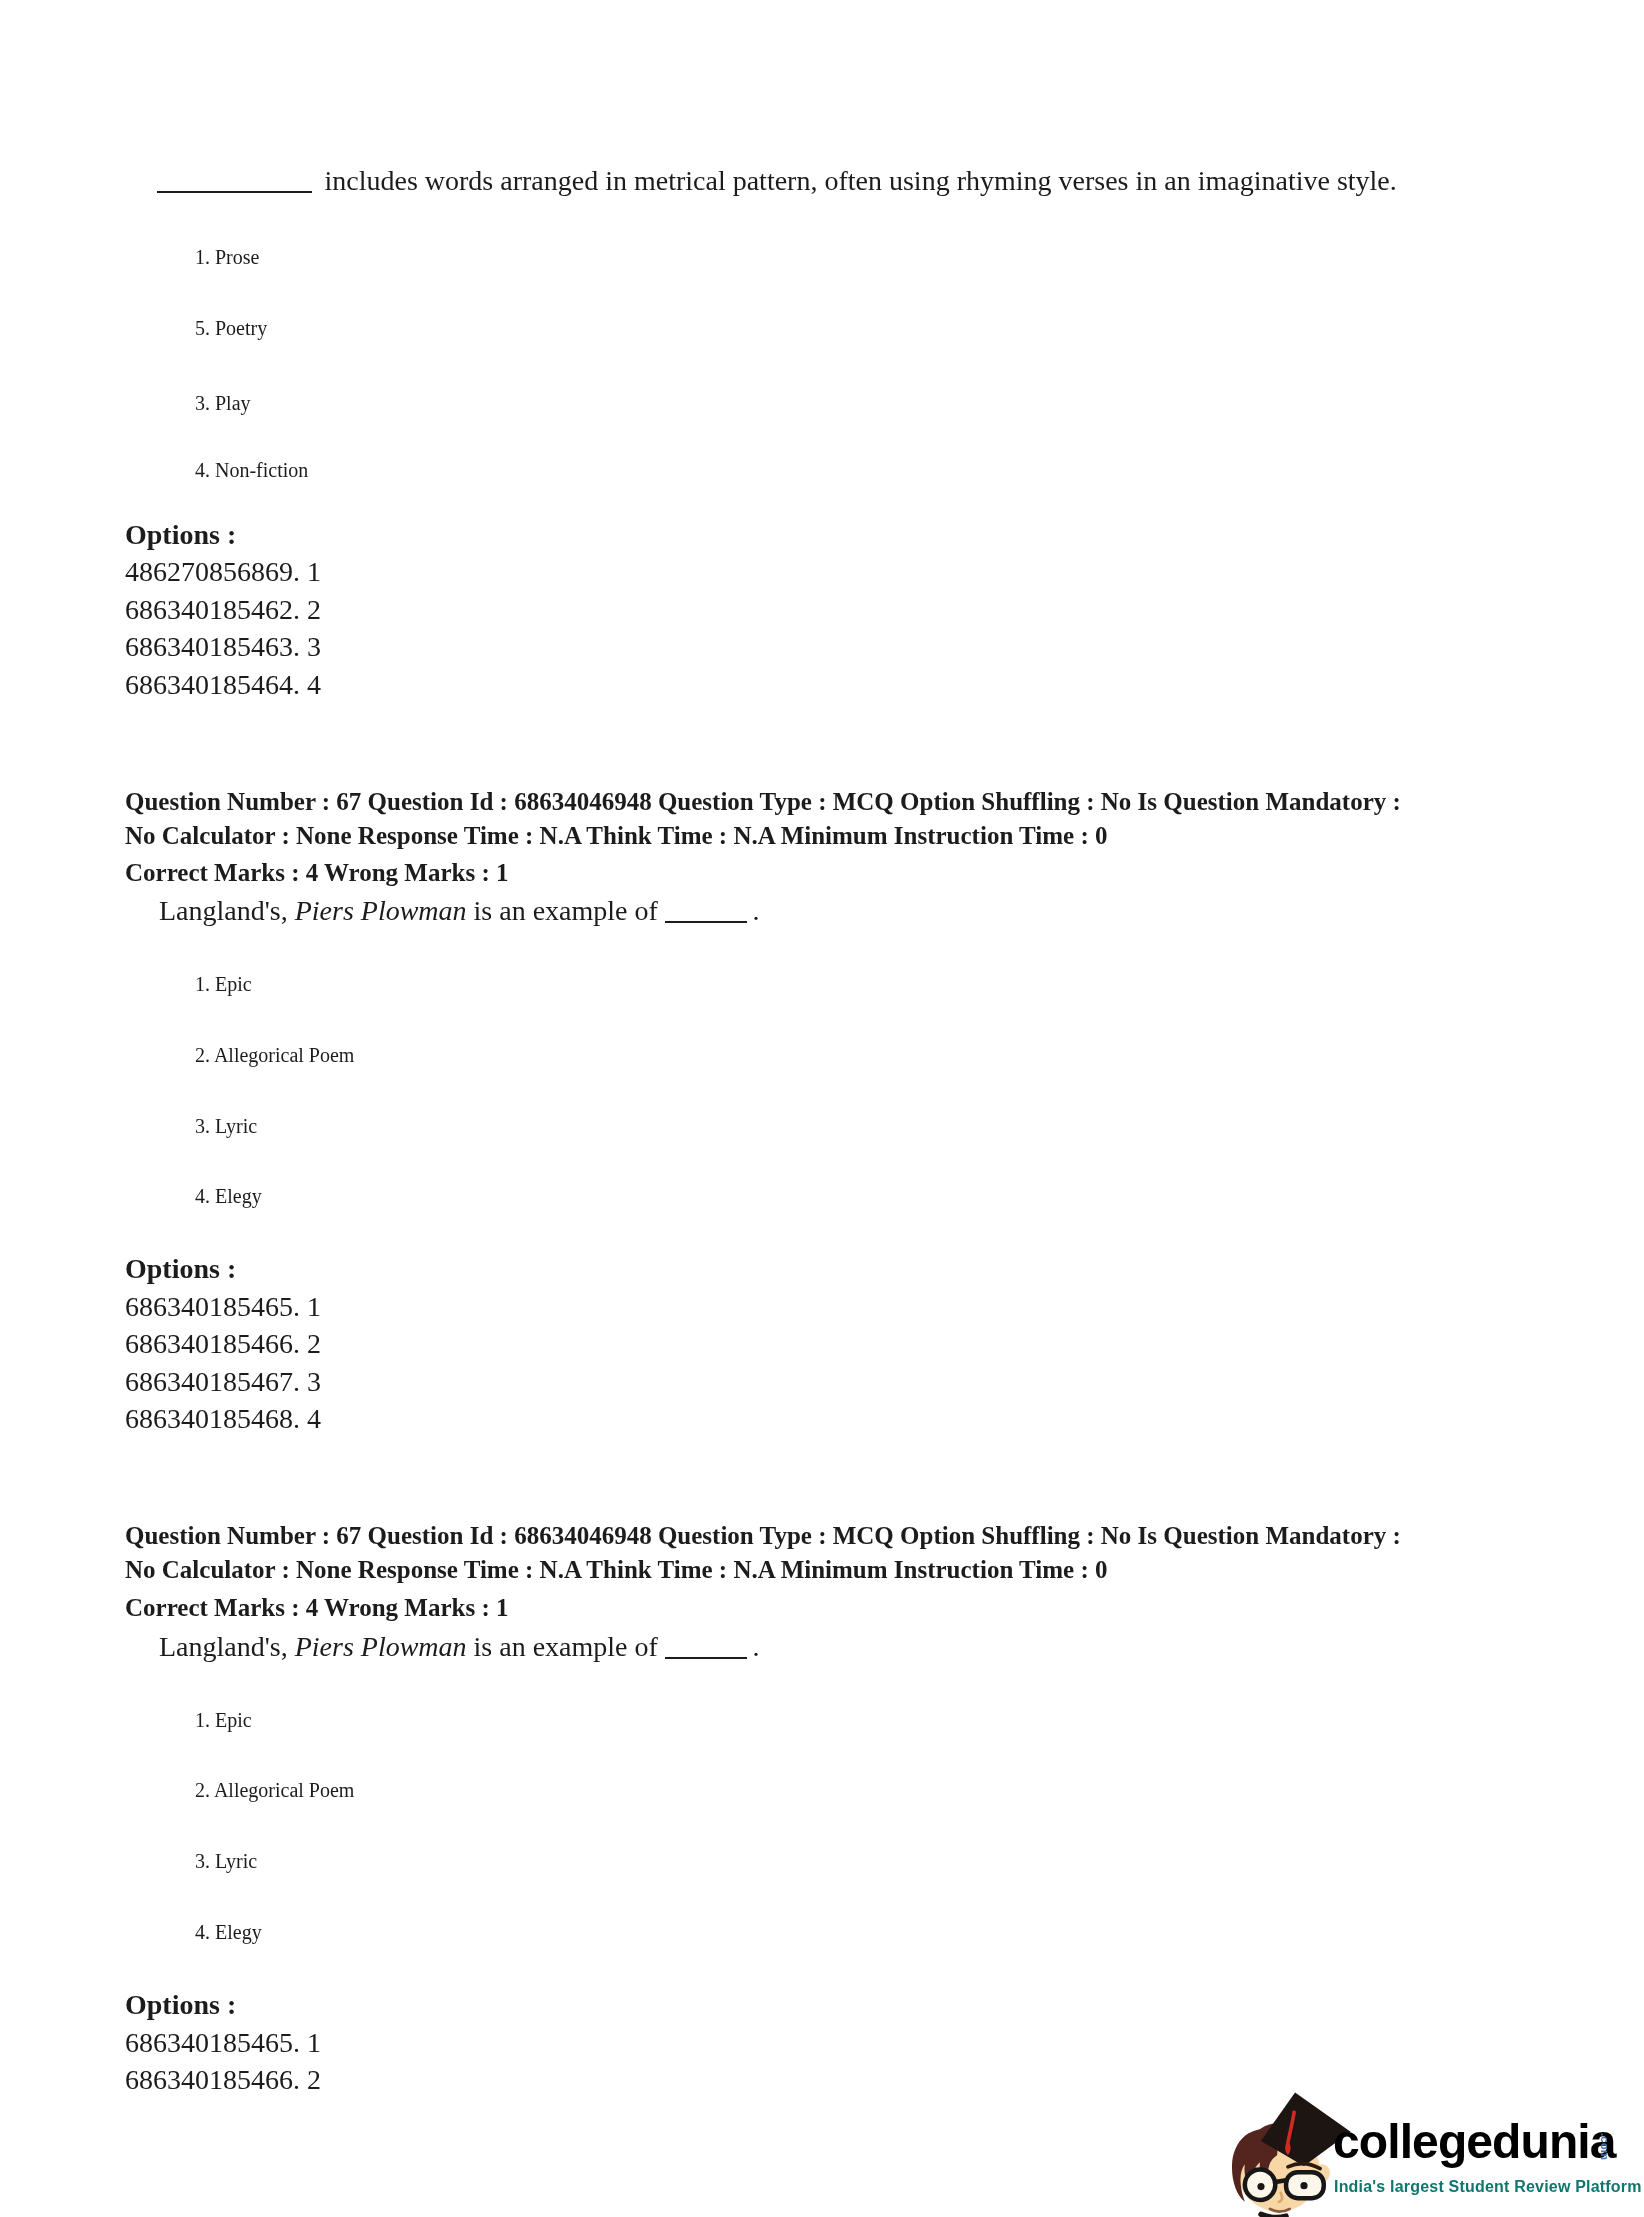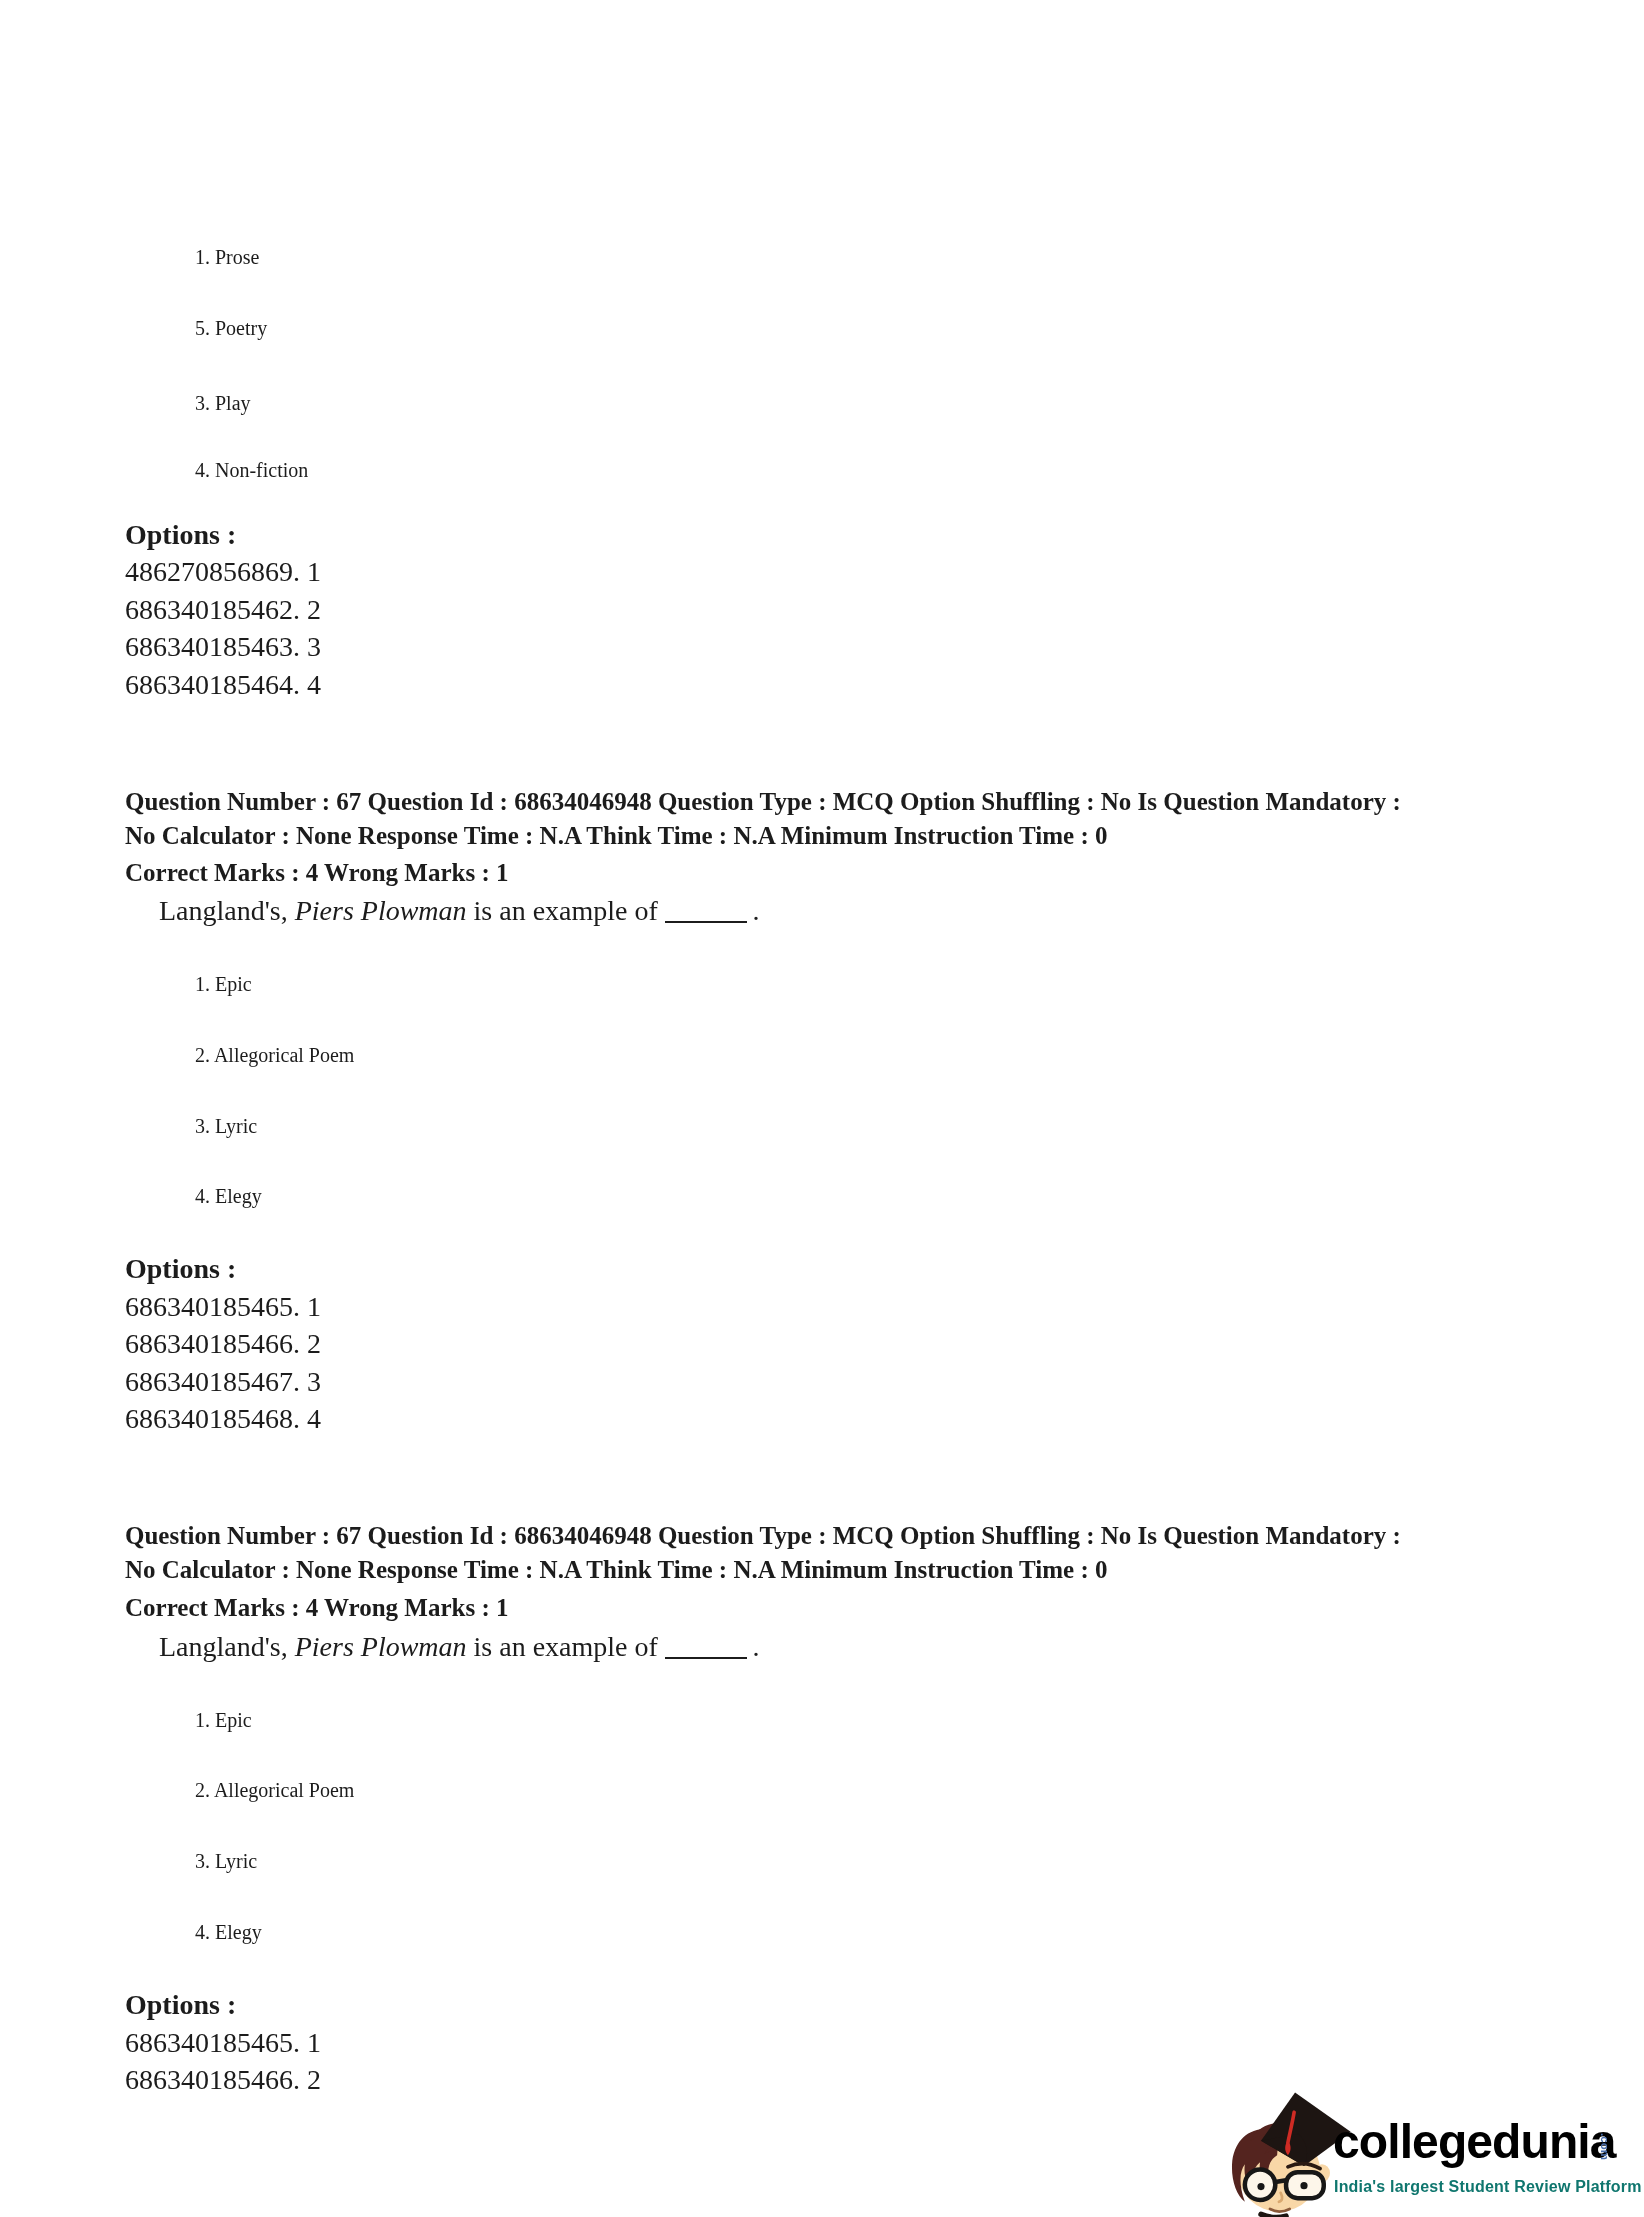--- a/index.html
+++ b/index.html
@@ -65,20 +65,21 @@
     font-size:16px;font-weight:bold;letter-spacing:0.2px;
     white-space:nowrap;
   }
   .mascot{position:absolute;left:1209px;top:2078px;}
 </style>
 </head>
 <body>
 
 <div id="page">
 
+  <div class="qtext" style="left:157px;top:164px"><span class="blank blank-long"></span><span>includes words arranged in metrical pattern, often using rhyming verses in an imaginative style.</span></div>
 
   <div class="choice" style="top:240px"><span>1. Prose</span></div>
   <div class="choice" style="top:311px"><span>5. Poetry</span></div>
   <div class="choice" style="top:386px"><span>3. Play</span></div>
   <div class="choice" style="top:453px"><span>4. Non-fiction</span></div>
 
   <div class="optlabel" style="top:518px">Options :</div>
   <div class="optid" style="top:555px">486270856869. 1</div>
   <div class="optid" style="top:593px">686340185462. 2</div>
   <div class="optid" style="top:630px">686340185463. 3</div>

